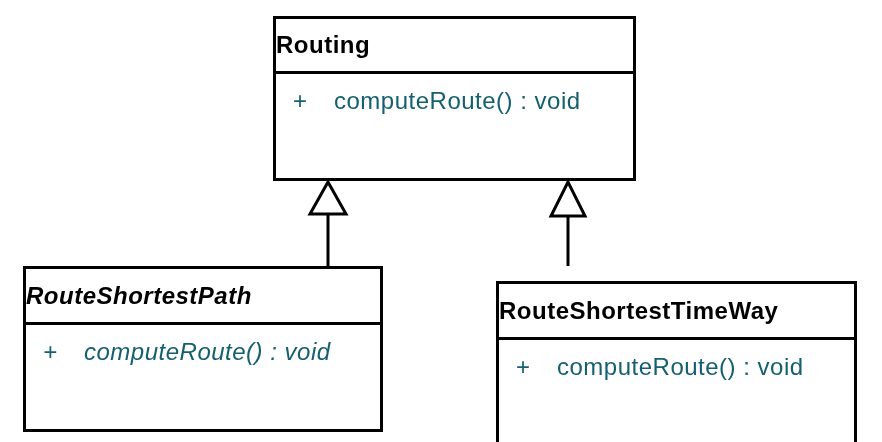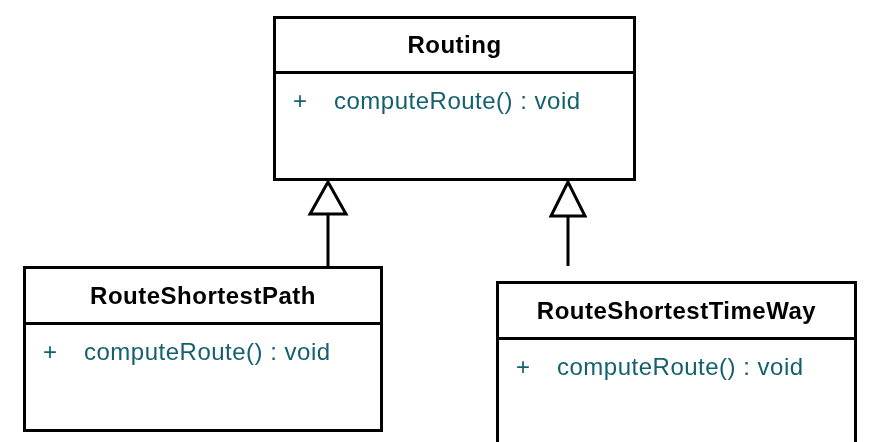--- a/index.html
+++ b/index.html
@@ -23,28 +23,27 @@
     height: 442px;
     pointer-events: none;
   }
   .class-box {
     position: absolute;
     box-sizing: border-box;
     border: 3px solid #000000;
     background: #ffffff;
   }
   .box-routing  { left: 273px; top: 16px;  width: 363px; height: 165px; }
-  .box-path     { left: 23px;  top: 266px; width: 360px; height: 166px; }
+  .box-path     { left: 23px;  top: 266px; width: 360px; height: 166px; font-style: italic; }
   .box-timeway  { left: 496px; top: 265px; width: 361px; height: 167px; margin-top: 16px; }
 
   .class-header {
     box-sizing: border-box;
     display: flex;
     align-items: center;
-    justify-content: center;
     border-bottom: 3px solid #000000;
     height: 55px;
   }
   .box-path .class-header,
   .box-timeway .class-header { height: 56px; }
 
   .class-name {
     font-size: 24px;
     font-weight: bold;
     color: #000000;

